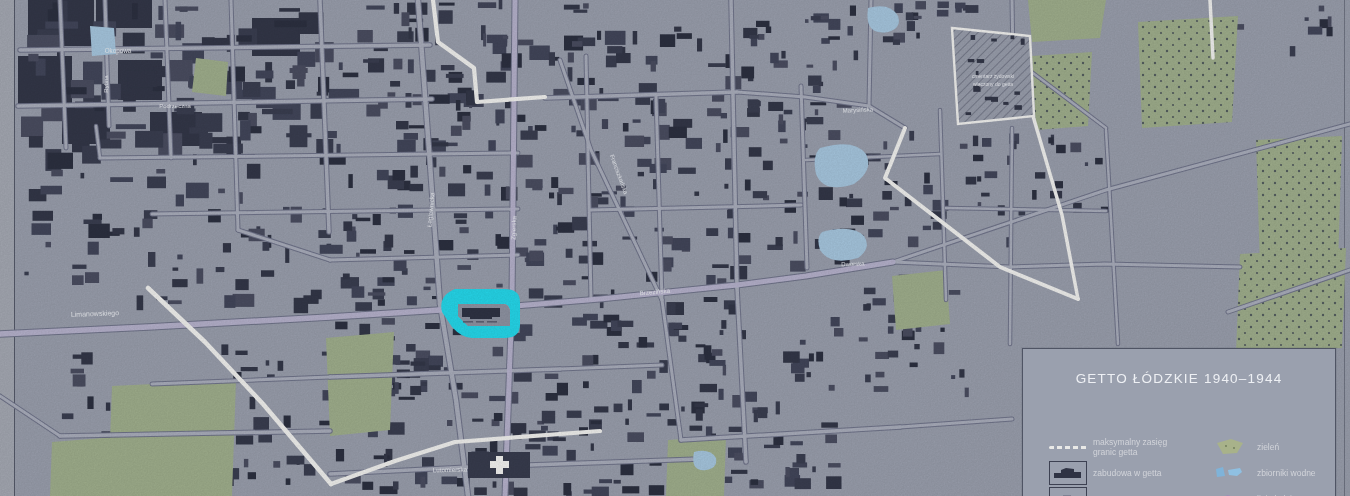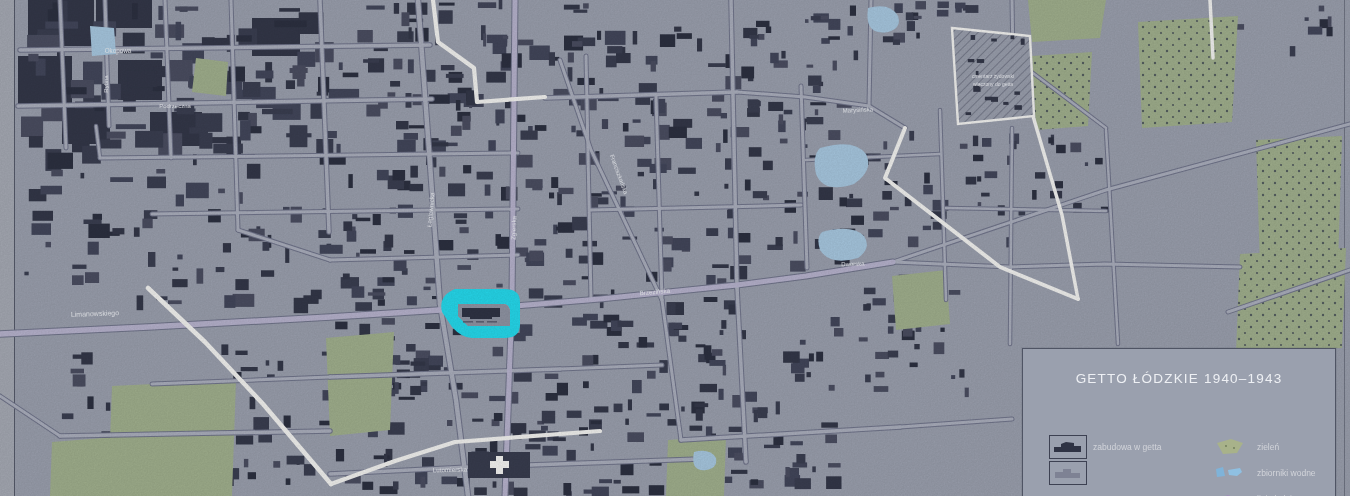--- a/index.html
+++ b/index.html
@@ -1045,23 +1045,29 @@
         <text x="516" y="228" font-size="6.3" fill="#eef0f4" opacity="0.92" text-anchor="middle" font-family="&quot;Liberation Sans&quot;,sans-serif" transform="rotate(-88 516 228)">Zgierska</text>
         <text x="655" y="294" font-size="6.3" fill="#eef0f4" opacity="0.92" text-anchor="middle" font-family="&quot;Liberation Sans&quot;,sans-serif" transform="rotate(-5 655 294)">Brzezińska</text>
         <text x="853" y="266" font-size="6" fill="#eef0f4" opacity="0.92" text-anchor="middle" font-family="&quot;Liberation Sans&quot;,sans-serif" transform="rotate(-1 853 266)">Dworska</text>
         <text x="858" y="112" font-size="6" fill="#eef0f4" opacity="0.92" text-anchor="middle" font-family="&quot;Liberation Sans&quot;,sans-serif" transform="rotate(-3 858 112)">Marysińska</text>
         <text x="617" y="175" font-size="6" fill="#eef0f4" opacity="0.92" text-anchor="middle" font-family="&quot;Liberation Sans&quot;,sans-serif" transform="rotate(70 617 175)">Franciszkańska</text>
       </g>
   <rect id="grain-overlay" x="0" y="0" width="1350" height="496" filter="url(#grain)" opacity="0.09"></rect>
 </svg>
 
 <div class="legend">
-  <div class="legend-title">GETTO ŁÓDZKIE 1940–1943</div>
+  <div class="legend-title">GETTO ŁÓDZKIE 1940–1944</div>
   <div class="legend-cols">
     <div class="lcol c1">
+      <div class="lrow">
+        <div class="sw">
+              <div class="sw-dash"></div>
+            </div>
+        <div class="l-label">maksymalny zasięg granic getta</div>
+      </div>
       <div class="lrow">
         <div class="sw">
           <div class="sw-box">
                 <svg width="32" height="16" viewBox="0 0 32 16">
             <path d="M2,13 L2,8 L9,8 L9,5 L14,3 L22,4 L22,7 L29,7 L29,13 Z" fill="#2f3344"></path>
           </svg>
               </div>
         </div>
         <div class="l-label">zabudowa w getta</div>
       </div>

